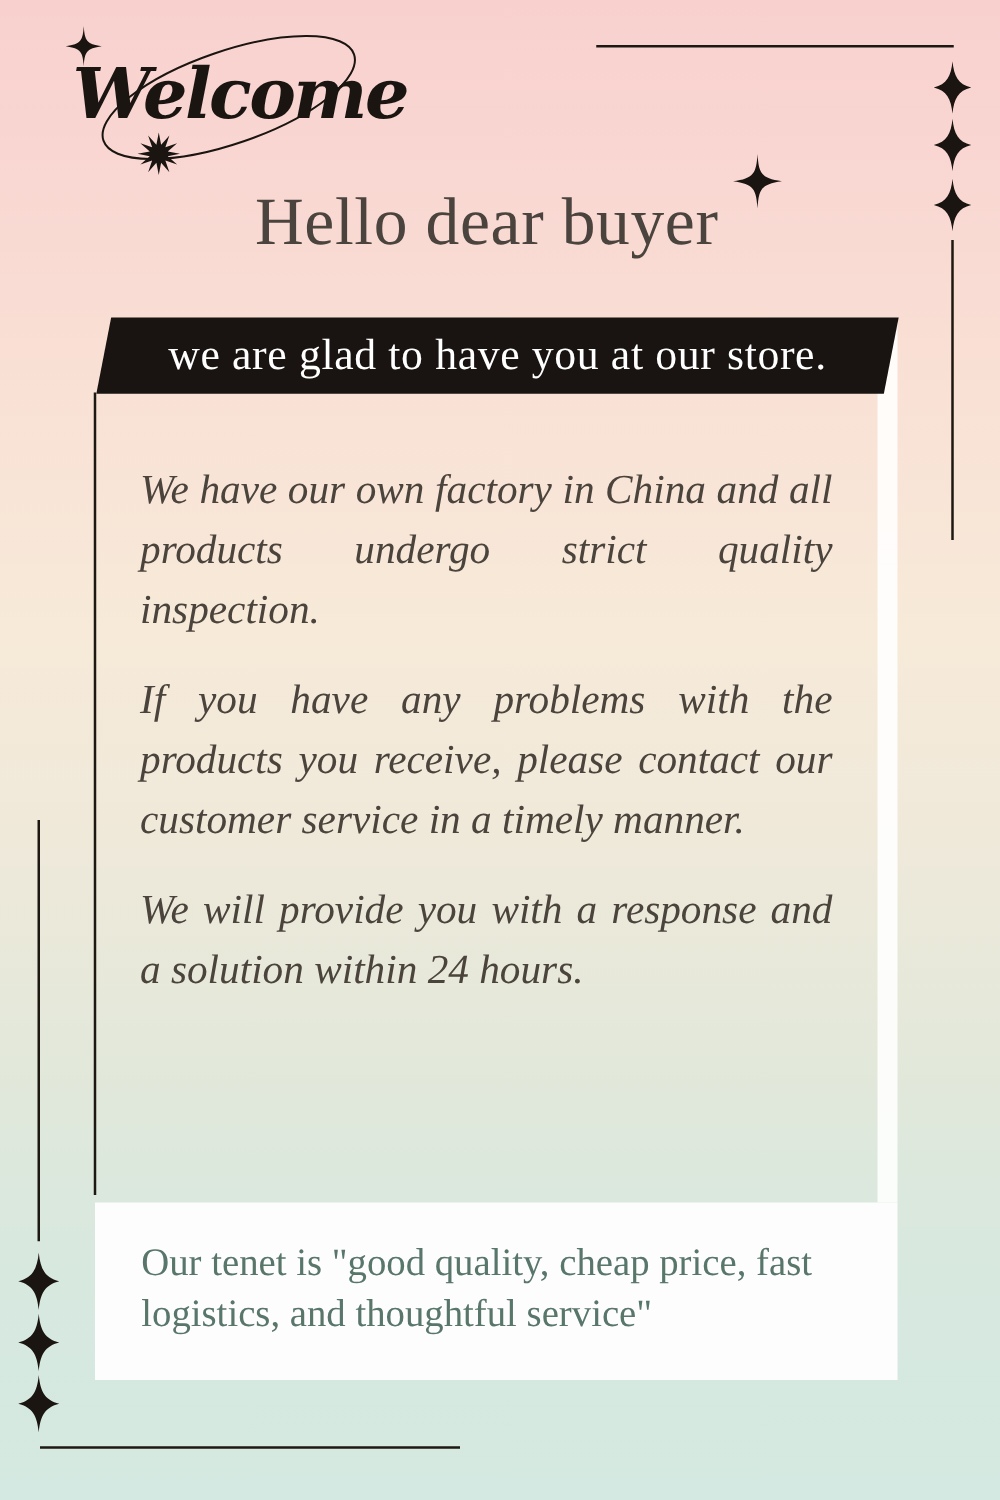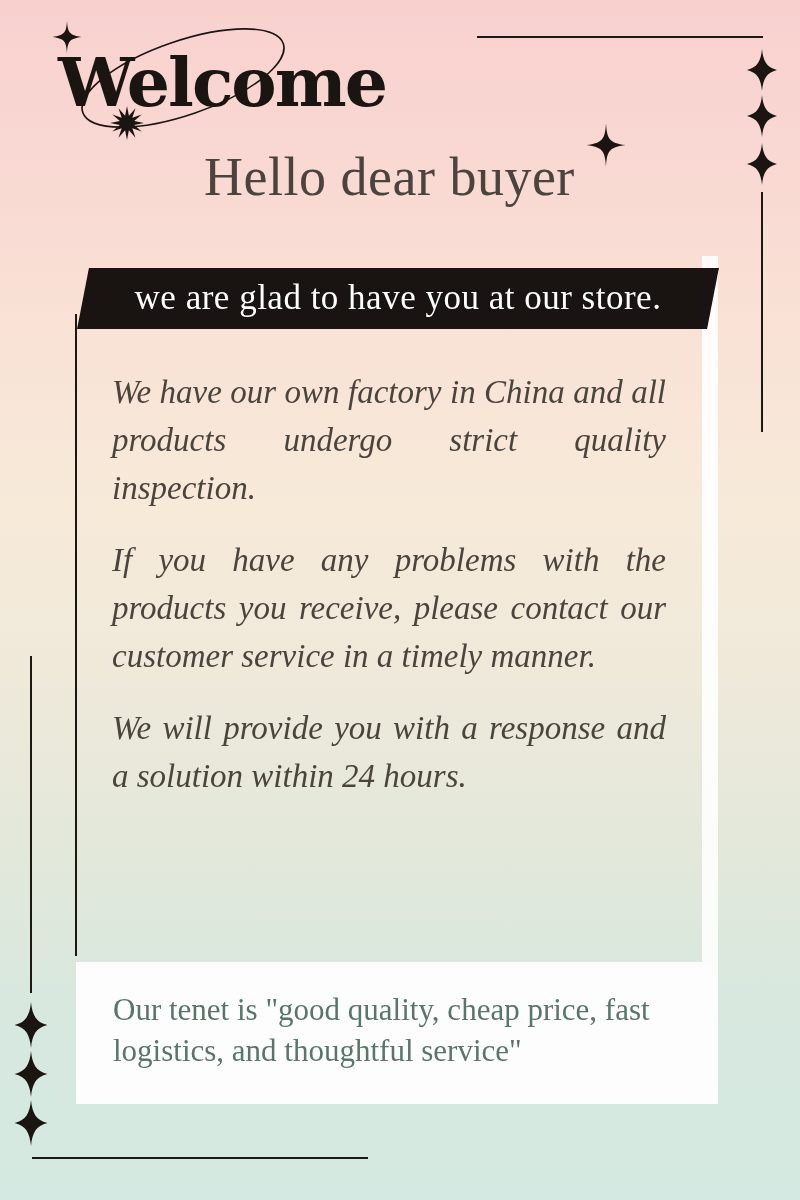--- a/index.html
+++ b/index.html
@@ -28,36 +28,36 @@
   .hline-top    { left: 477px; top: 36px;  width: 286px; height: 2px; }
   .vline-right  { left: 761px; top: 192px; width: 2px;  height: 240px; }
   .panel-border-left { left: 75px; top: 314px; width: 2px; height: 642px; }
   .vline-bottom-left { left: 30px; top: 656px; width: 2px; height: 337px; }
   .hline-bottom { left: 32px; top: 1157px; width: 336px; height: 2px; }
 
   
   .welcome {
     left: 58px; top: 42px;
     font-family: "DejaVu Serif", serif;
-    font-weight: bold;
-    font-size: 68px; letter-spacing: -2px;
+    font-style: italic; font-weight: bold;
+    font-size: 56px; letter-spacing: -2px;
     color: #1b1511; z-index: 3;
   }
   .ellipse-svg { left: 55px; top: 16px; z-index: 2; }
   .starburst { left: 107px; top: 103px; z-index: 4; }
   .star-tl { left: 50px; top: 20px; }
   .star-mid { left: 583px; top: 122px; }
   .greeting {
     left: 204px; top: 146px;
     font-size: 54px; color: #4b443e;
     letter-spacing: 0.5px;
   }
 
   
-  .banner-wrap { left: 77px; top: 268px; width: 642px; height: 70px; z-index: 5; }
+  .banner-wrap { left: 77px; top: 254px; width: 642px; height: 70px; z-index: 5; }
   .banner-bg {
     position: absolute; left: 6px; top: 0; width: 630px; height: 61px;
     background: #191411; transform: skewX(-11deg);
   }
   .banner-text {
     position: absolute; left: 0; top: 0; width: 100%; height: 61px;
     line-height: 60px; text-align: center;
     color: #ffffff; font-size: 35px; letter-spacing: 0.5px;
   }
 

